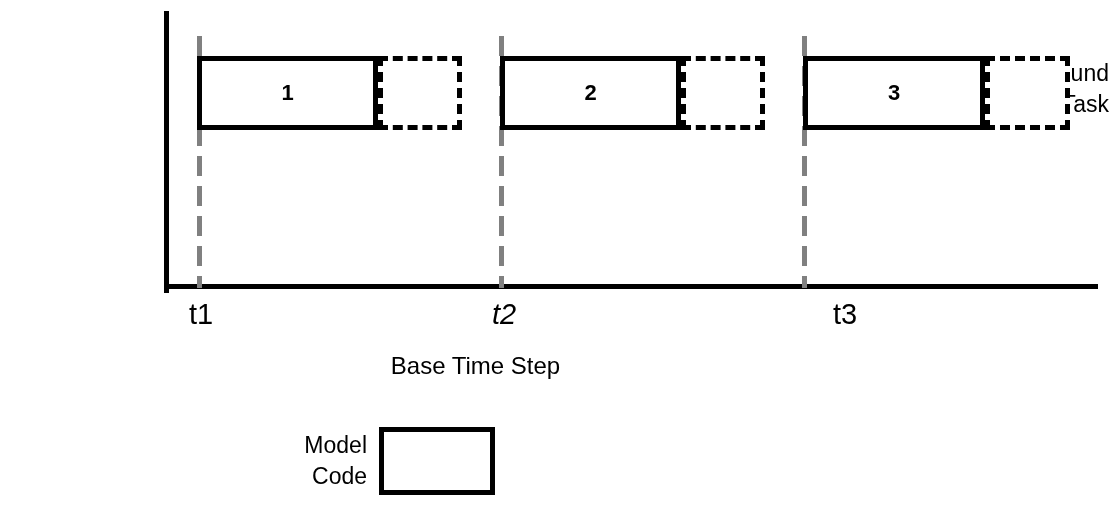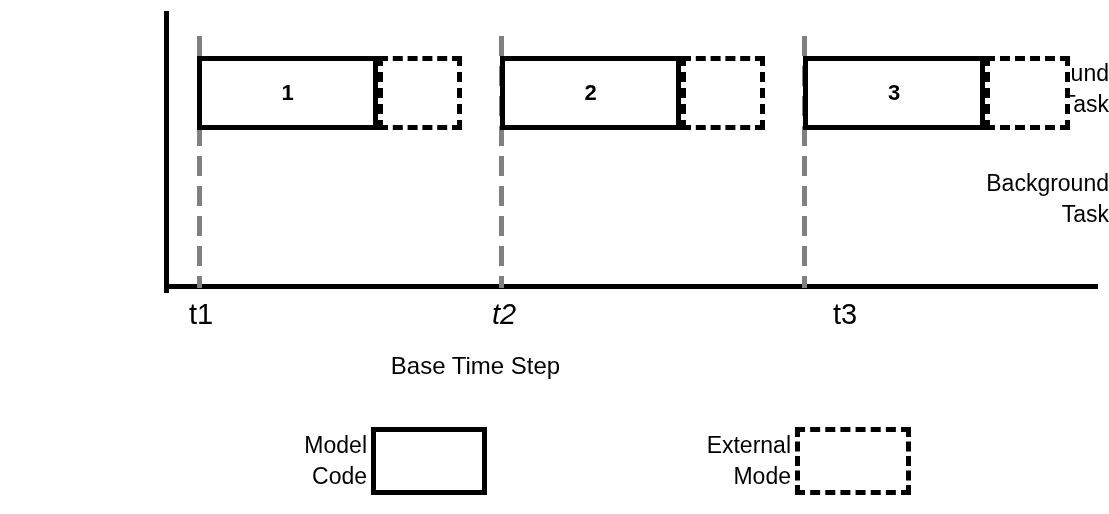--- a/index.html
+++ b/index.html
@@ -126,21 +126,21 @@
     height: 68px;
     display: flex;
     align-items: center;
   }
   .legend-text {
     text-align: right;
     font-size: 23px;
     line-height: 31px;
     color: #000000;
     white-space: pre-line;
-    padding-right: 4px;
+    padding-right: 12px;
   }
   .legend-swatch {
     width: 116px;
     height: 68px;
     background: #ffffff;
     box-sizing: border-box;
   }
   .swatch-solid { border: 5px solid #000000; }
   .swatch-dashed { border: 5px dashed #000000; }
 </style>
@@ -151,22 +151,20 @@
 
   <div class="axis-y"></div>
 
   <div class="axis-x"></div>
 
   <div class="tick-line" style="left:197px;"></div>
   <div class="tick-line" style="left:499px;"></div>
   <div class="tick-line" style="left:802px;"></div>
 
   <div class="y-label y-label-fg">Foreground
-Task</div>
-  <div class="y-label y-label-bg">Background
 Task</div>
 
   <div class="bar-row" style="left:0; width:1109px;">
 
     <div class="seg seg-model" style="left:197px; width:181px;">
       <div class="seg-label">1</div>
     </div>
     <div class="seg seg-external" style="left:378px; width:84px;"></div>
 
     <div class="seg seg-model" style="left:500px; width:181px;">
@@ -185,19 +183,14 @@
   <div class="tick-label" style="left:805px;">t3</div>
 
   <div class="axis-title">Base Time Step</div>
 
   <div class="legend-entry" style="left:247px;">
     <div class="legend-text" style="width:120px;">Model
 Code</div>
     <div class="legend-swatch swatch-solid"></div>
   </div>
 
-  <div class="legend-entry" style="left:661px;">
-    <div class="legend-text" style="width:130px;">External
-Mode</div>
-    <div class="legend-swatch swatch-dashed"></div>
-  </div>
 
 </div>
 
 </body></html>

